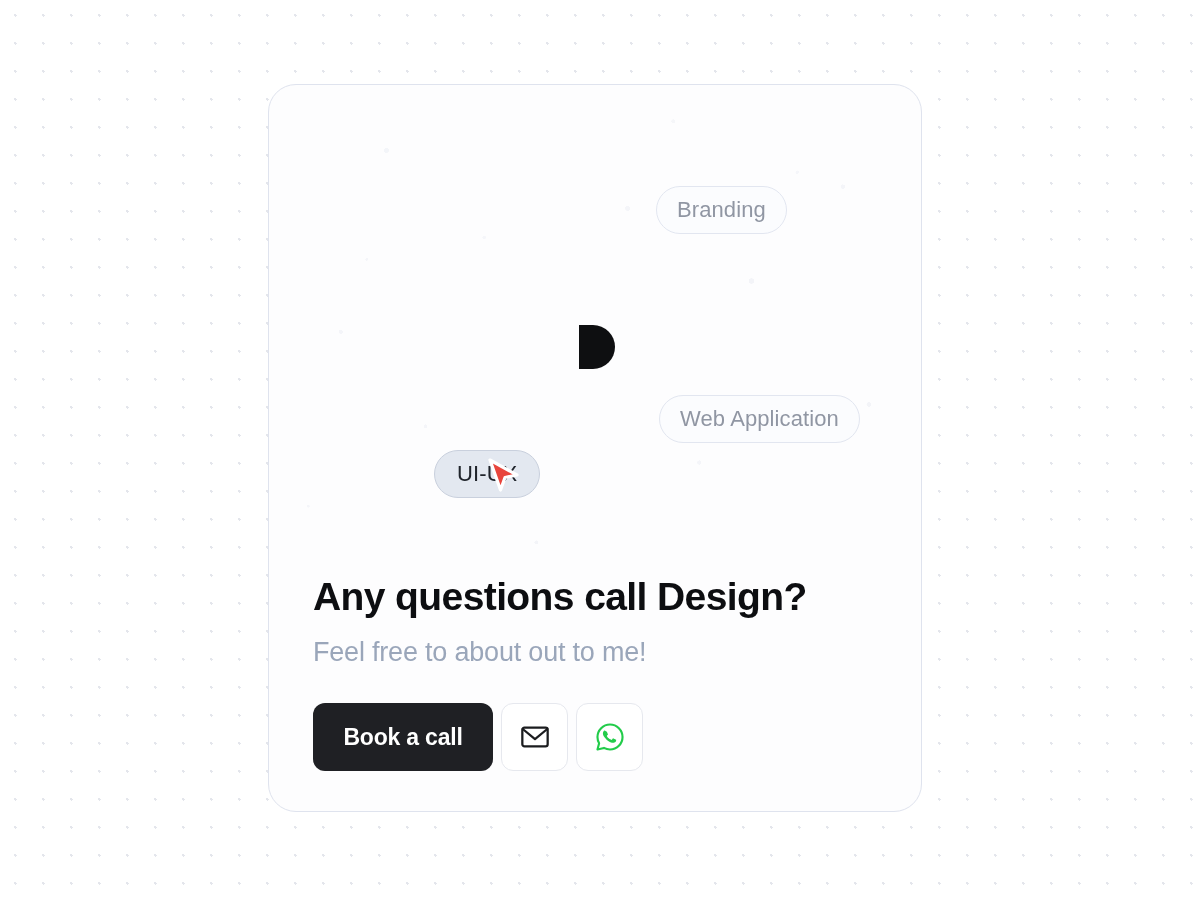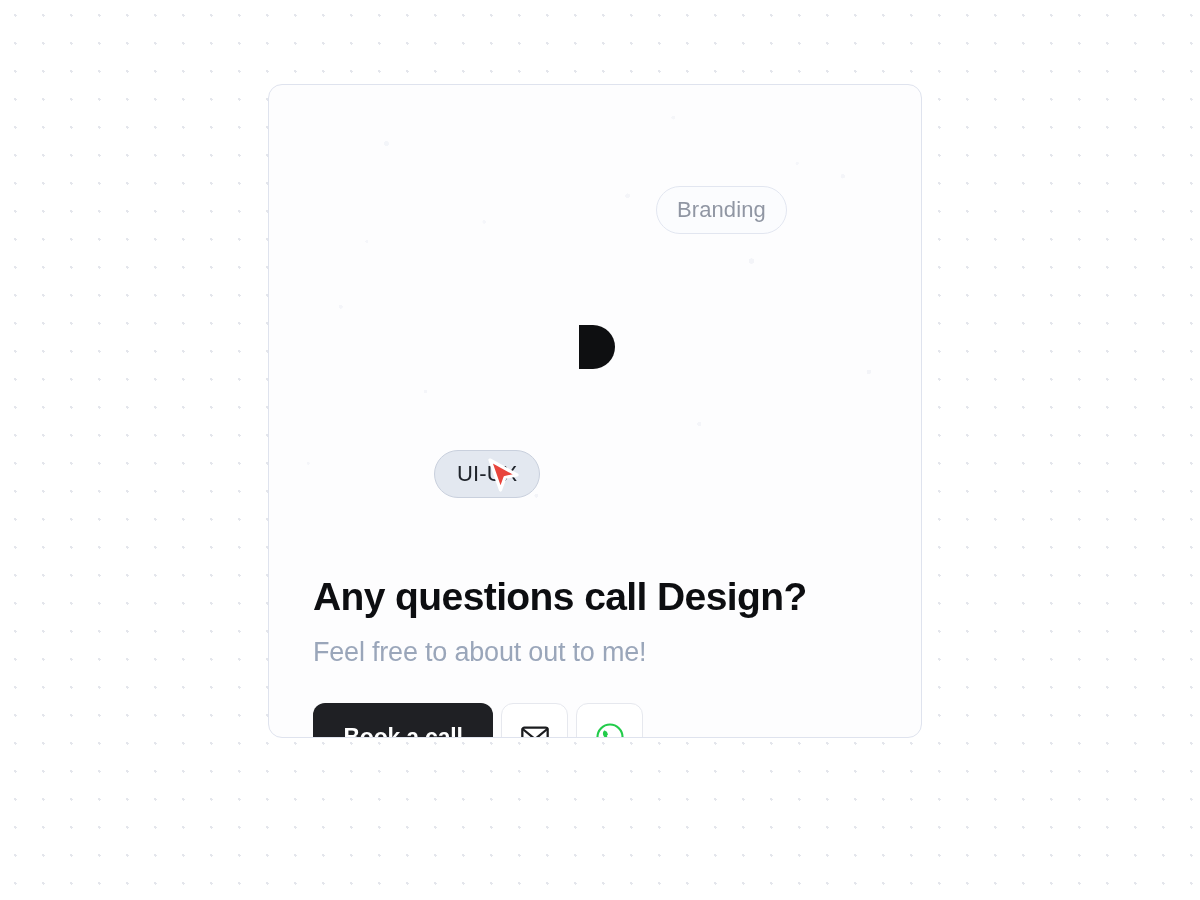--- a/index.html
+++ b/index.html
@@ -19,24 +19,24 @@
     font-family:"Liberation Sans", sans-serif;
     overflow:hidden;
   }
 
   
   #contact-card {
     position:absolute;
     left:268px;
     top:84px;
     width:654px;
-    height:654px;
+    height:728px;
     background:#fdfdfe;
     border:1.3px solid #dfe3ee;
-    border-radius:14px;
+    border-radius:28px;
     overflow:hidden;
   }
 
   
   #card-texture {
     position:absolute;
     inset:0;
     pointer-events:none;
     opacity:.55;
     background-image:
@@ -170,20 +170,23 @@
 
 <div id="contact-card">
 
   <div id="card-texture"></div>
 
   <div class="pill" id="pill-branding">
     <span>Branding</span>
   </div>
 
 
+  <div class="pill" id="pill-web-application">
+    <span>Web Application</span>
+  </div>
 
   <div class="pill active" id="pill-ui-ux">
     <span>UI-UX</span>
   </div>
 
   <div id="brand-logo"></div>
 
   <svg id="cursor" viewBox="0 0 42 42">
     <path d="M9 5 L36 20 L24 22.5 L19.5 35 Z" fill="#e8453c" stroke="#ffffff" stroke-width="3.2" stroke-linejoin="round"></path>
   </svg>

